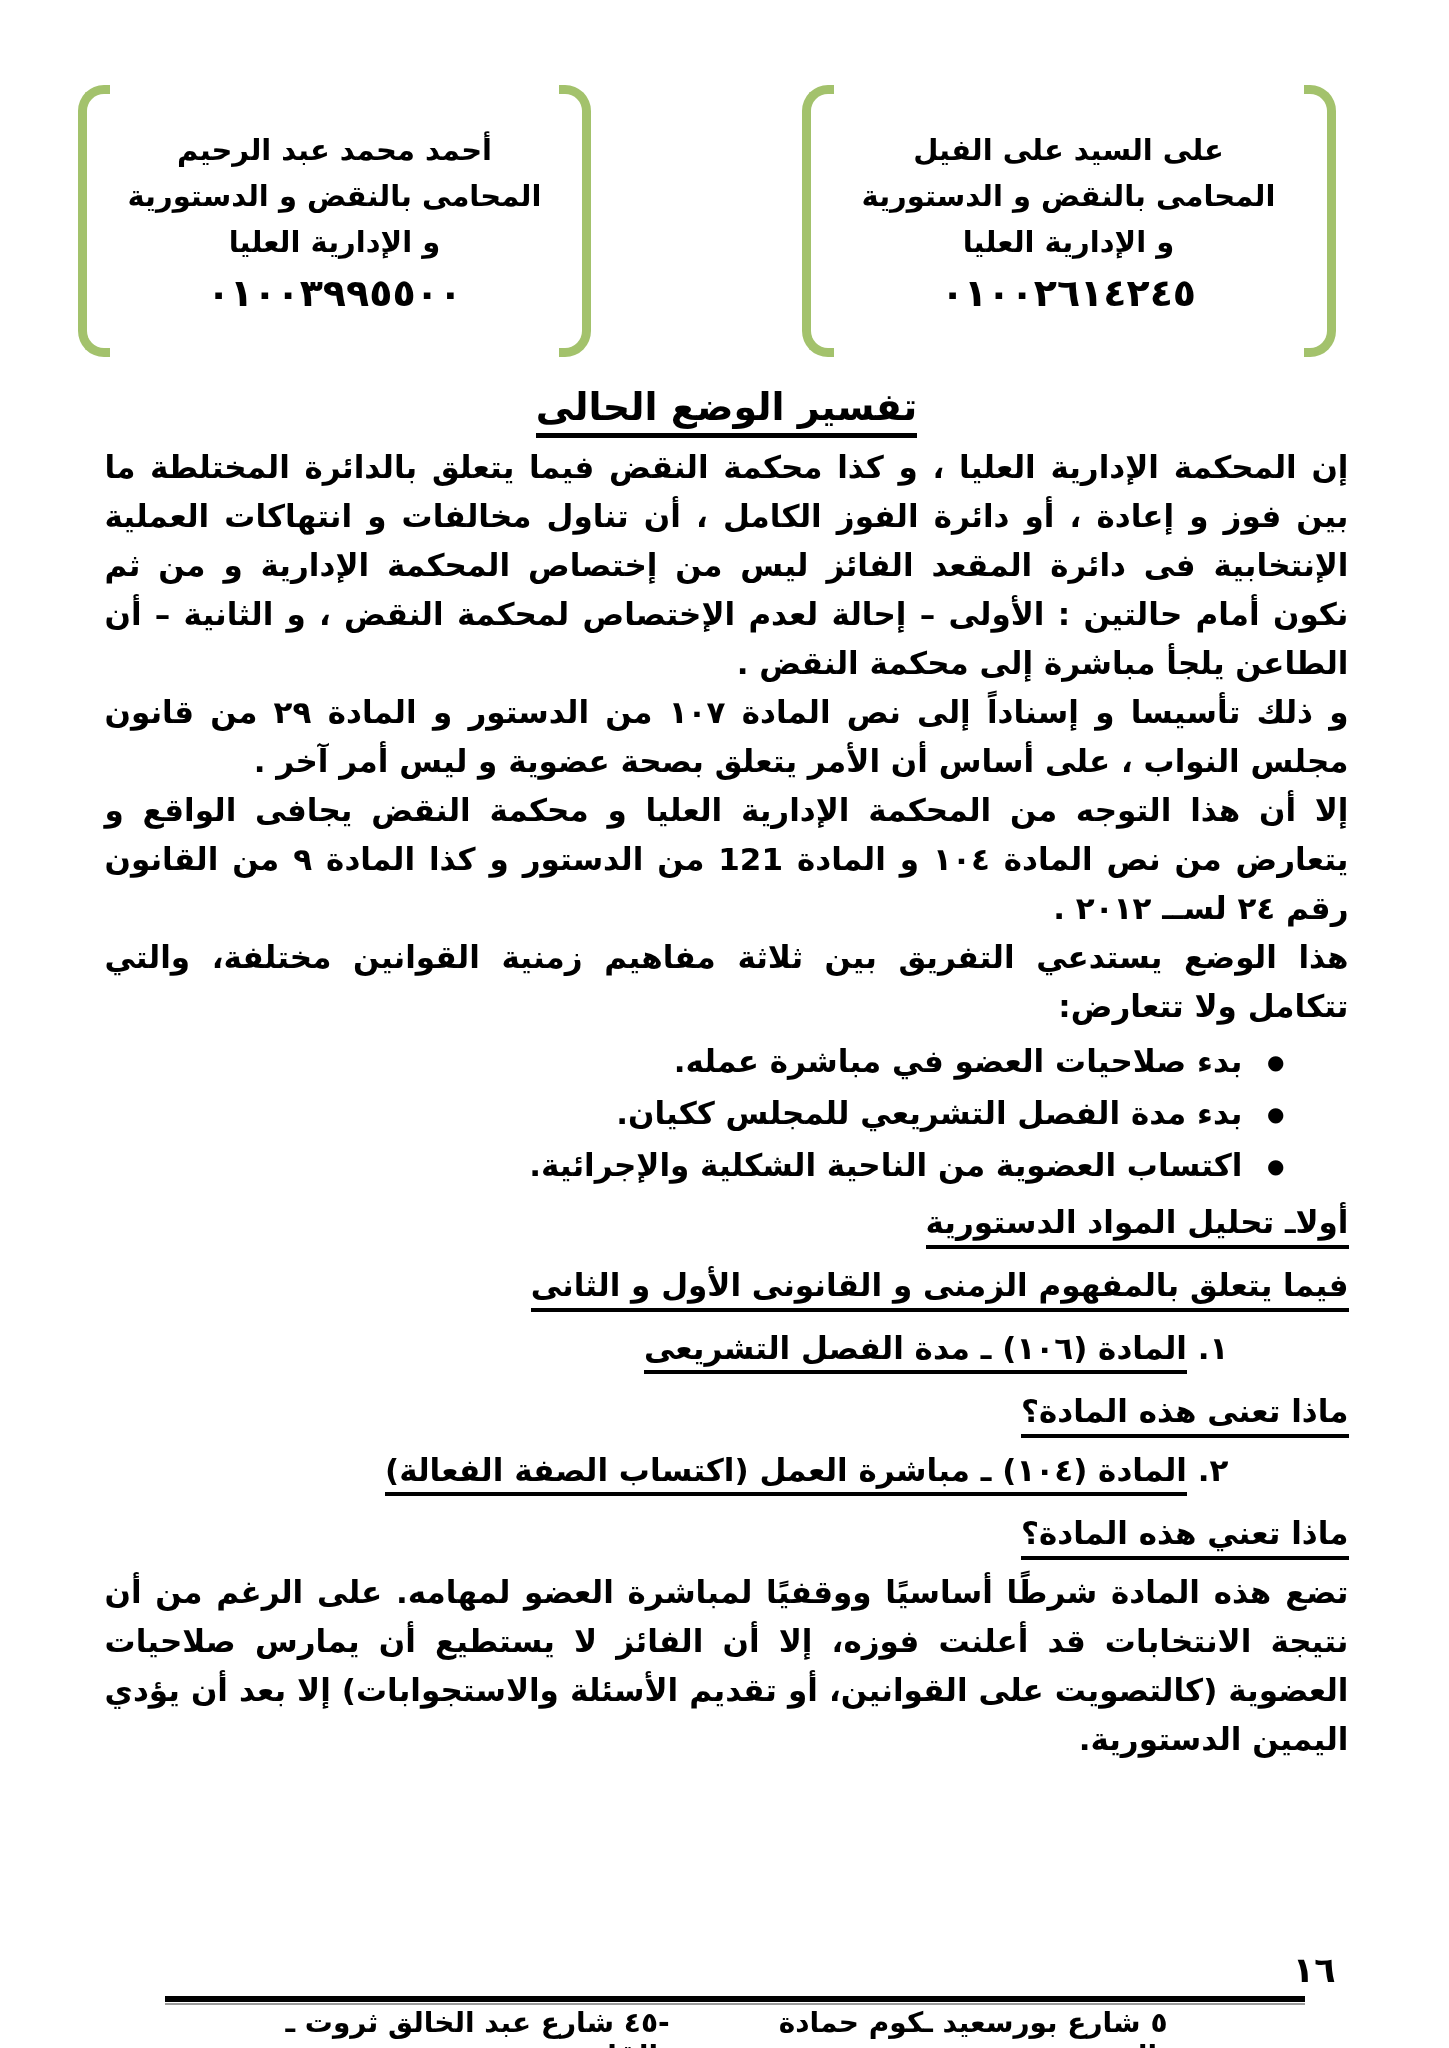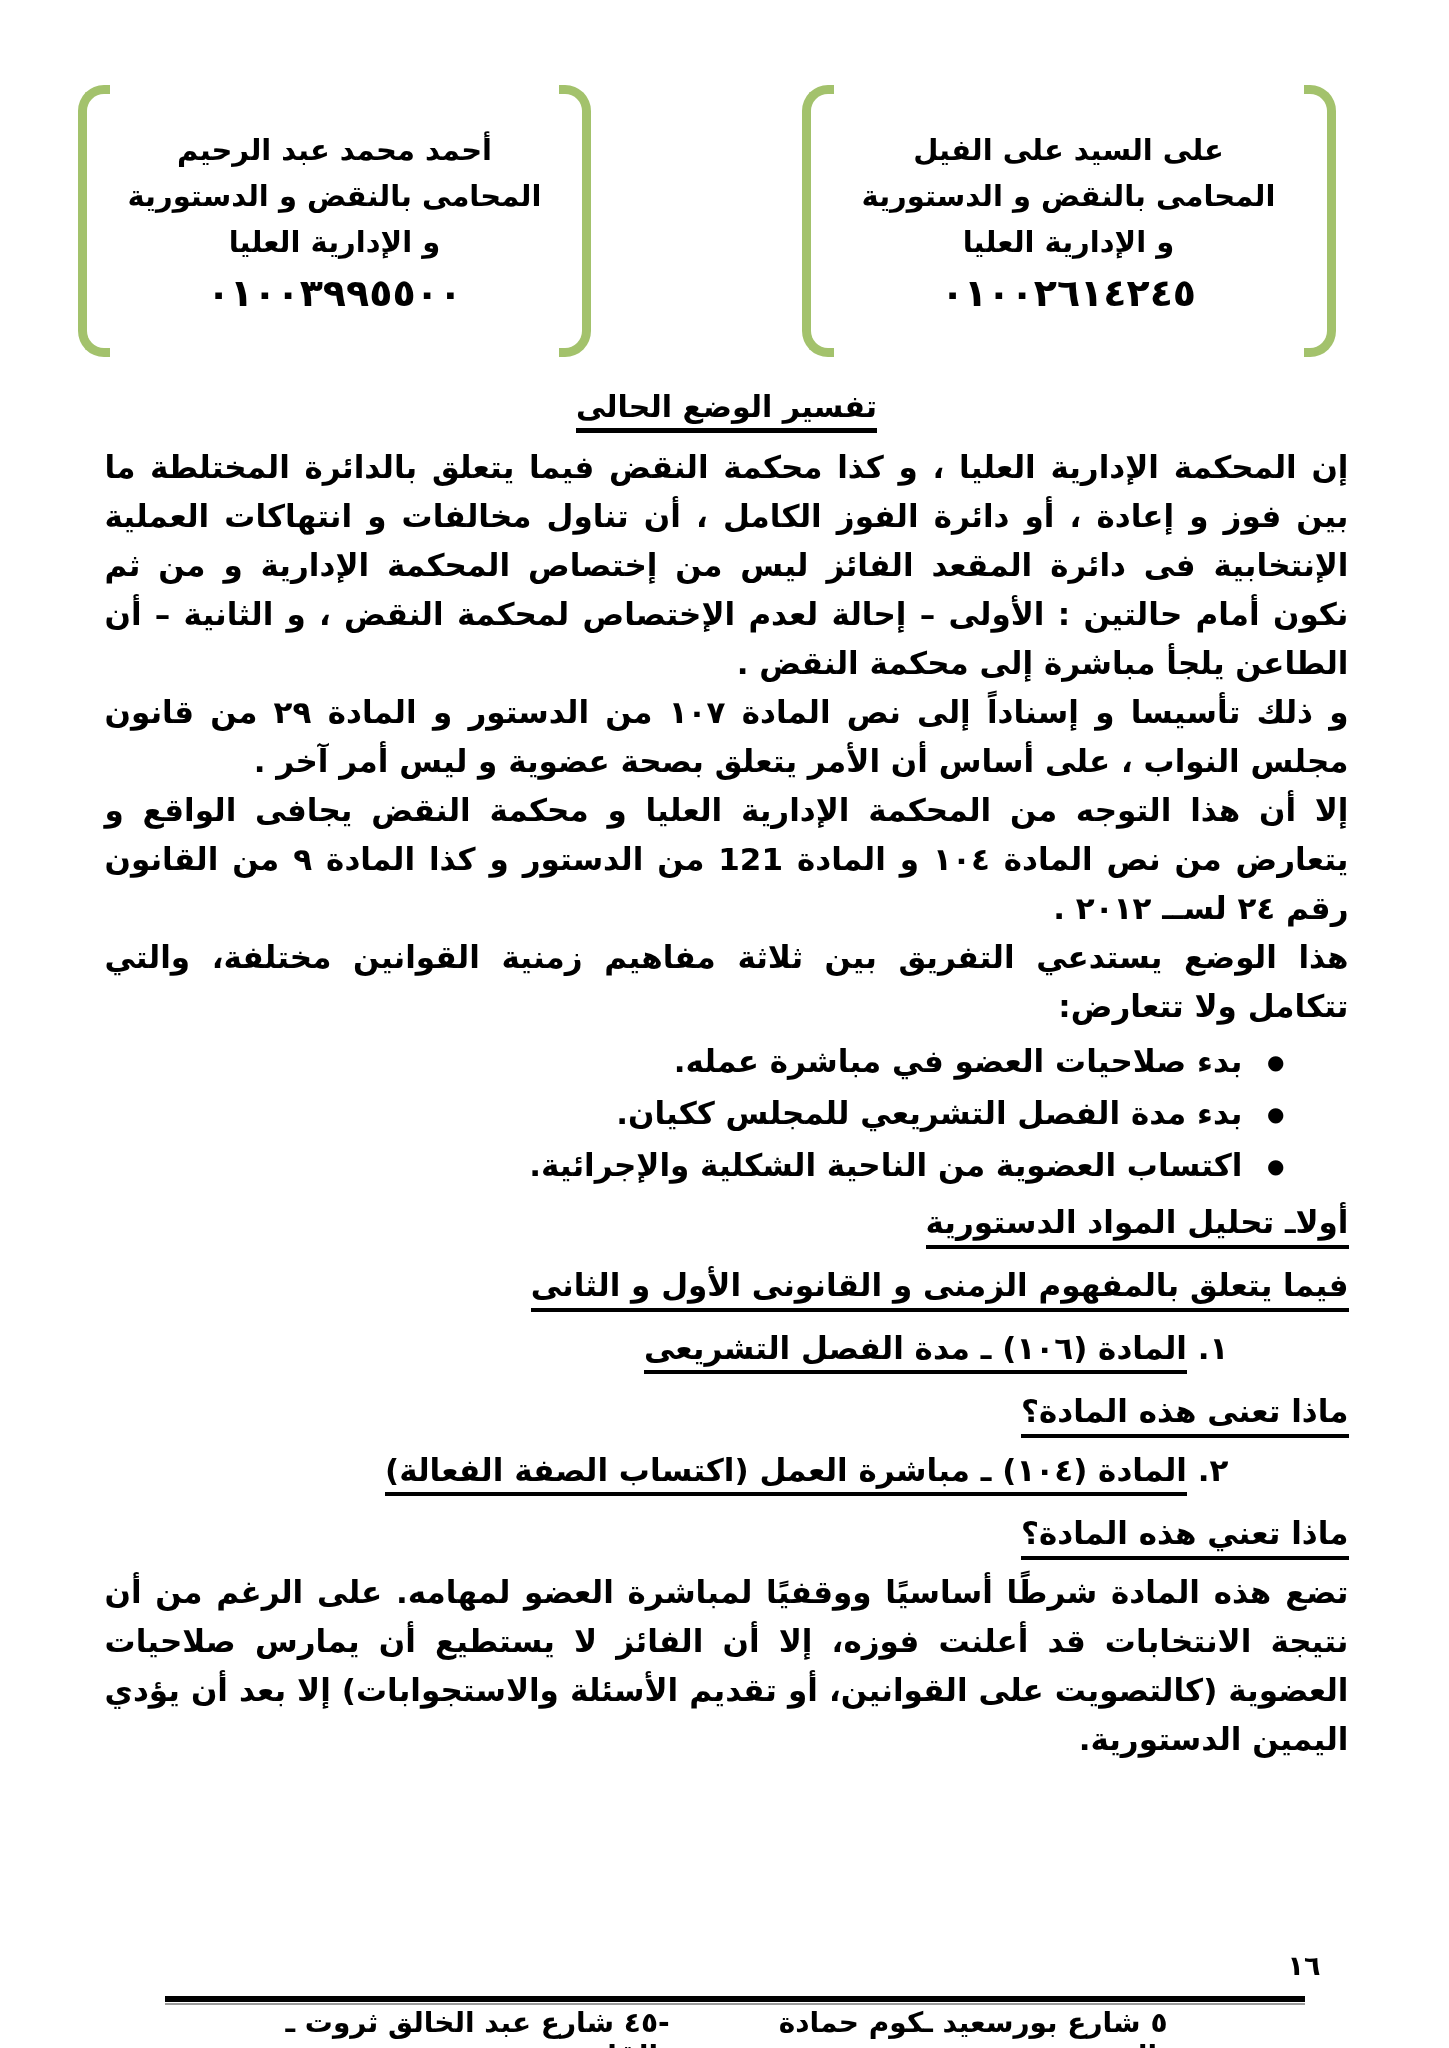--- a/index.html
+++ b/index.html
@@ -38,21 +38,21 @@
   .phone { direction: ltr; letter-spacing: 8px; margin-top: 5px; font-size: 38px; }
 
   
   .main {
     margin: 24px 91px 0 95px;
     font-size: 31px;
     line-height: 49px;
     text-align: justify;
     text-justify: inter-word;
   }
-  .doc-title { text-align: center; margin: 0 0 10px 0; font-size: 30px; line-height: 52px; }
+  .doc-title { text-align: center; margin: 0 0 10px 0; font-size: 38px; line-height: 52px; }
   .doc-title .u { border-bottom: 5px solid #000; padding-bottom: 4px; }
   .main p { margin: 0; }
 
   ul.bullets { list-style: none; margin: 6px 0 4px 0; padding: 0 64px 0 0; }
   ul.bullets li { position: relative; padding-right: 42px; margin: 3px 0; text-align: right; }
   ul.bullets li::before {
     content: "●";
     position: absolute; right: 0; top: 1px;
     font-size: 20px;
   }
@@ -60,21 +60,21 @@
   .h-center { text-align: right; margin: 8px 0 14px 0; }
   .h-center .u { border-bottom: 4px solid #000; padding-bottom: 5px; }
 
   .article-heading { text-align: right; padding-right: 120px; margin: 10px 0 14px 0; }
   .article-heading .u { border-bottom: 4px solid #000; padding-bottom: 4px; }
 
   .question { margin: 4px 0 10px 0; text-align: right; }
   .question .u { border-bottom: 4px solid #000; padding-bottom: 5px; }
 
   
-  .page-number { position: absolute; top: 1950px; right: 119px; font-size: 27px; }
+  .page-number { position: absolute; top: 1950px; right: 104px; font-size: 35px; }
   .footer-rule {
     position: absolute; top: 1996px; left: 155px; width: 1140px; height: 9px;
     background: linear-gradient(#000 0 66%, #fff 66% 76%, #9a9a9a 76% 100%);
   }
   .addresses {
     position: absolute; top: 2006px; left: 170px; right: 272px;
     display: flex; justify-content: space-between; align-items: baseline;
     font-size: 28px; direction: rtl;
   }
 </style>

